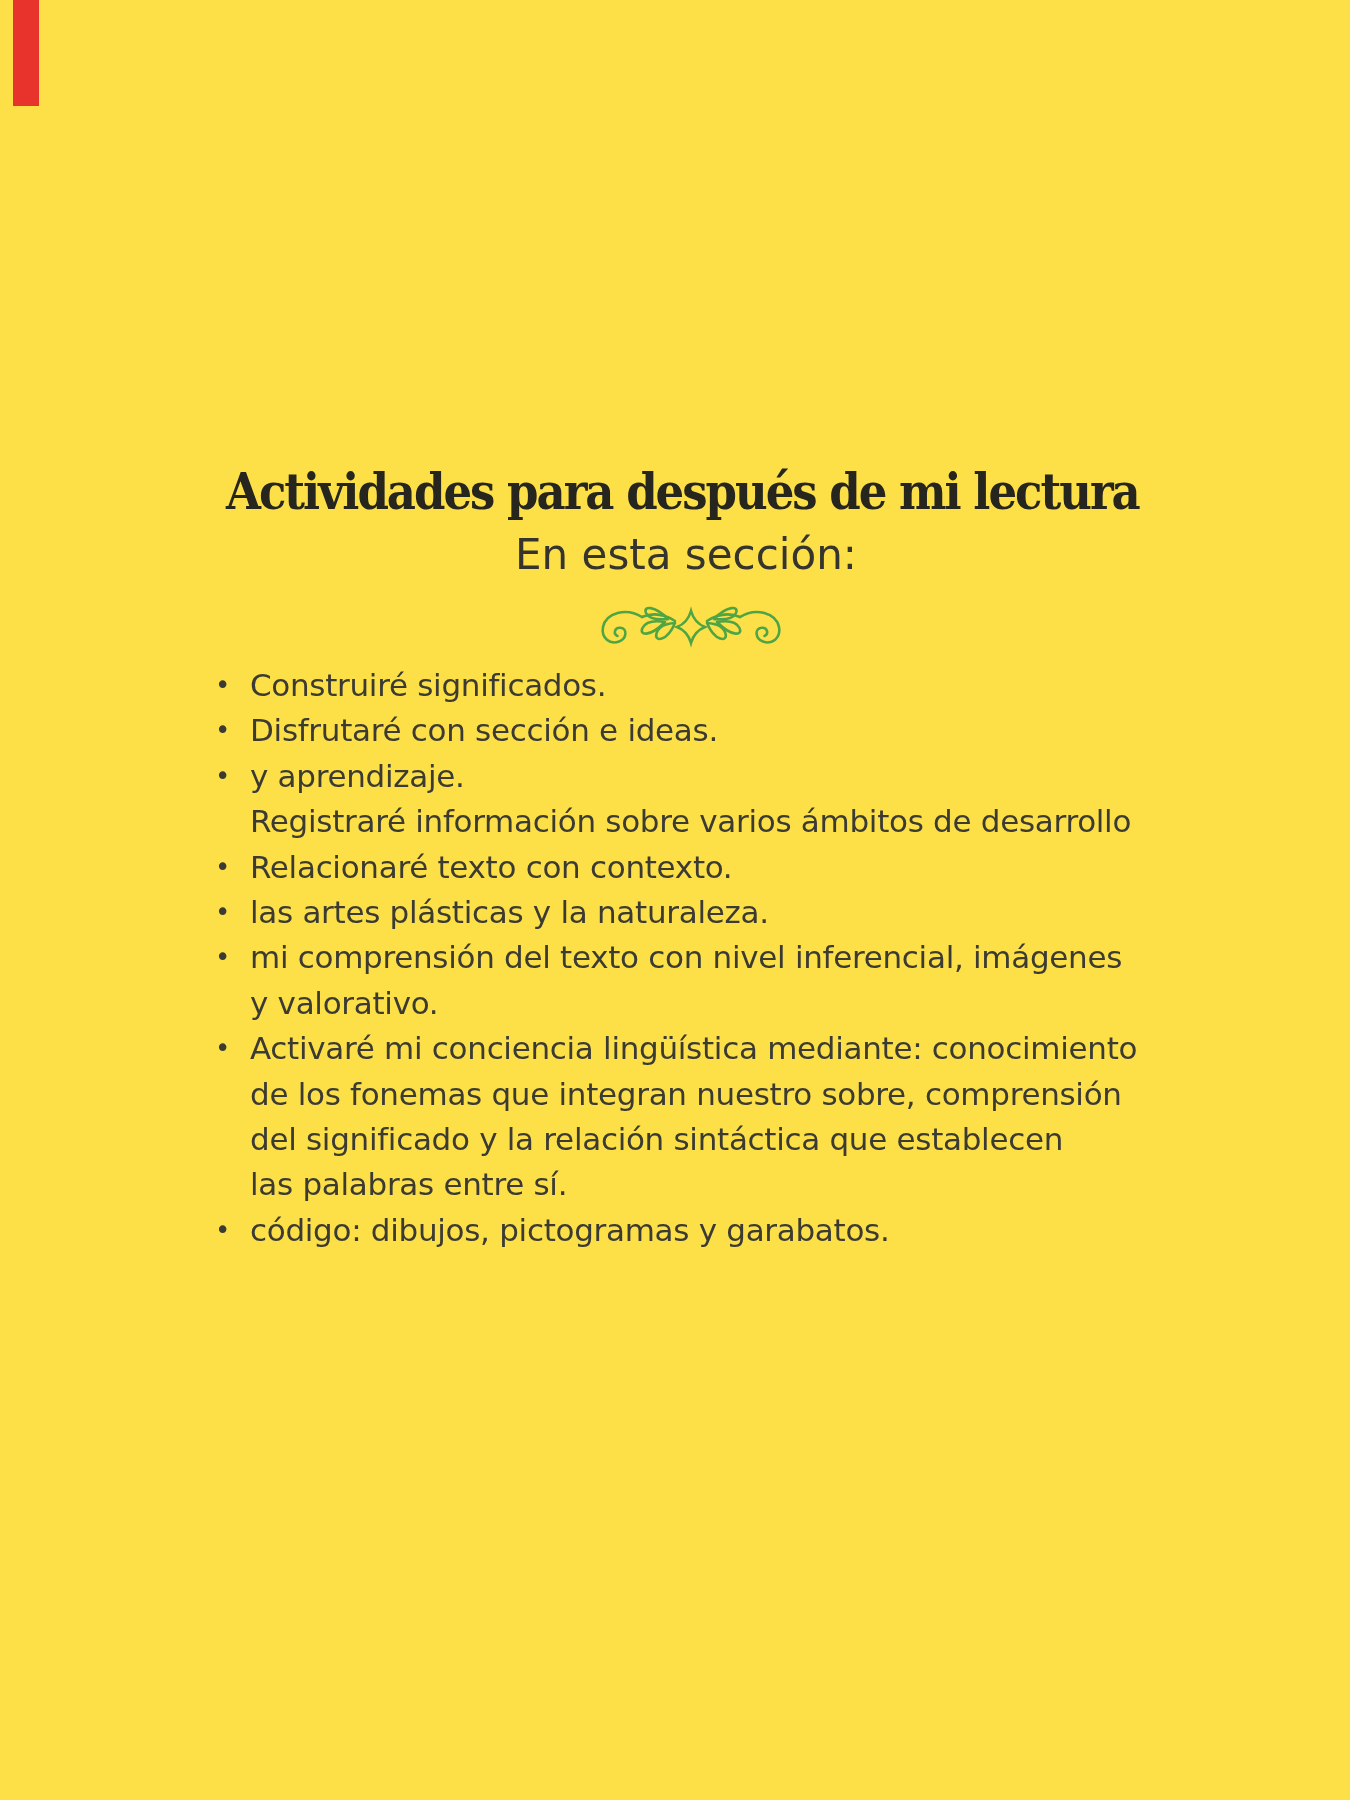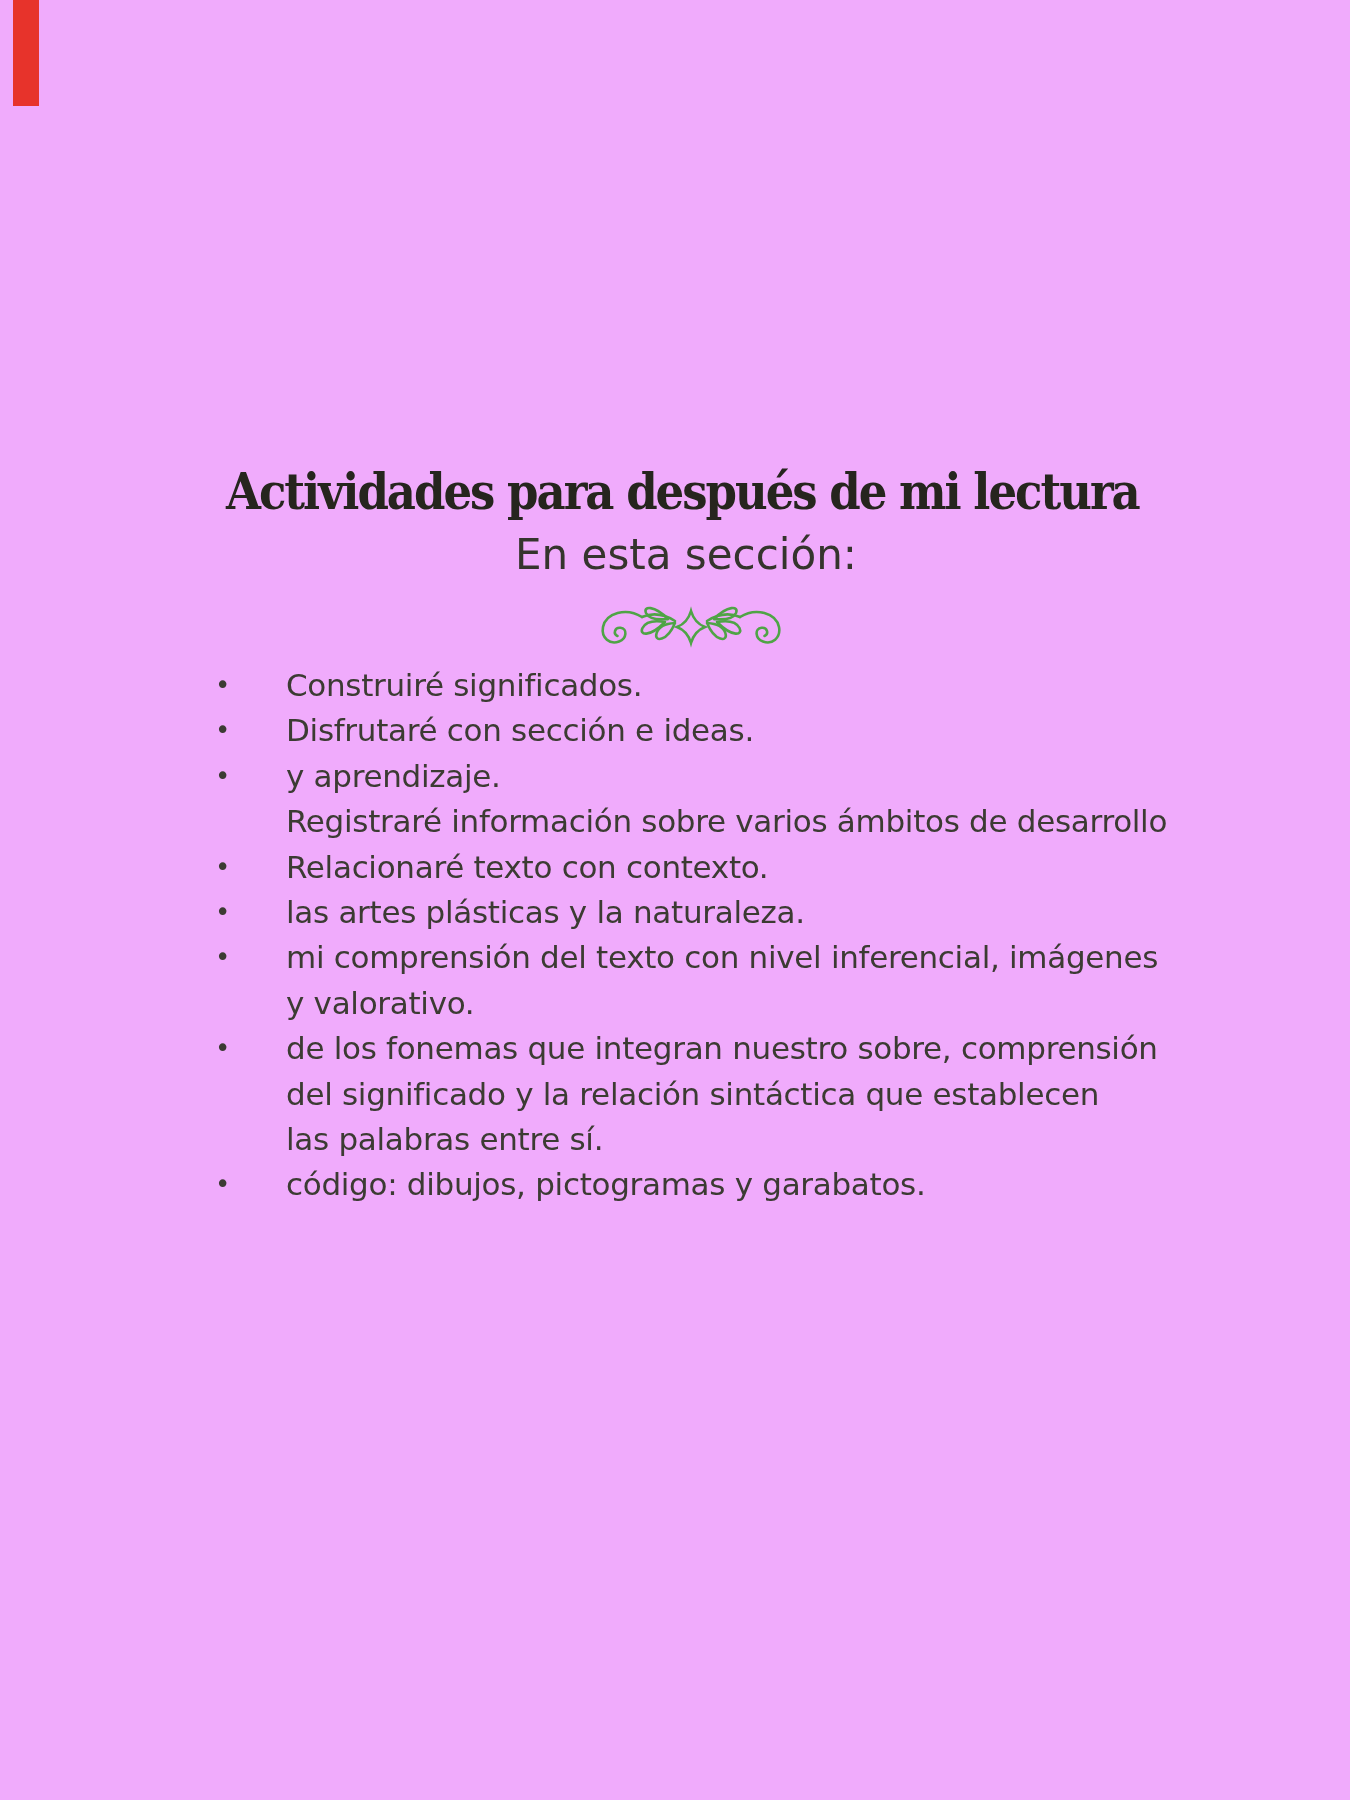--- a/index.html
+++ b/index.html
@@ -74,27 +74,26 @@
   .bullet {
     position: absolute;
     left: -35px;
     top: 0;
     font-size: 26px;
     color: #3c3b33;
   }
   .line {
     display: block;
     white-space: nowrap;
-    margin-left: 36px;
   }
 </style>
 </head>
 <body>
 
-<div class="page" style="background: #f0abfc;">
+<div class="page" style="background: #fde047;">
 
   <div class="section-tab" style="background: rgb(231, 51, 43);"></div>
 
   <h1 class="page-title">Actividades para después de mi lectura</h1>
 
   <div class="section-subtitle">En esta sección:</div>
 
   <svg class="ornament" viewBox="0 0 190 48" fill="none" stroke="#4fa446" stroke-width="2.6" stroke-linecap="round" xmlns="http://www.w3.org/2000/svg">
 
     <path d="M95 8 Q98.5 20 109 24 Q98.5 28 95 40 Q91.5 28 81 24 Q91.5 20 95 8 Z"></path>
@@ -138,20 +137,21 @@
       <span class="bullet">•</span>
       <span class="line">las artes plásticas y la naturaleza.</span>
     </li>
     <li>
       <span class="bullet">•</span>
       <span class="line">mi comprensión del texto con nivel inferencial, imágenes</span>
       <span class="line">y valorativo.</span>
     </li>
     <li>
       <span class="bullet">•</span>
+      <span class="line">Activaré mi conciencia lingüística mediante: conocimiento</span>
       <span class="line">de los fonemas que integran nuestro sobre, comprensión</span>
       <span class="line">del significado y la relación sintáctica que establecen</span>
       <span class="line">las palabras entre sí.</span>
     </li>
     <li>
       <span class="bullet">•</span>
       <span class="line">código: dibujos, pictogramas y garabatos.</span>
     </li>
   </ul>
 

